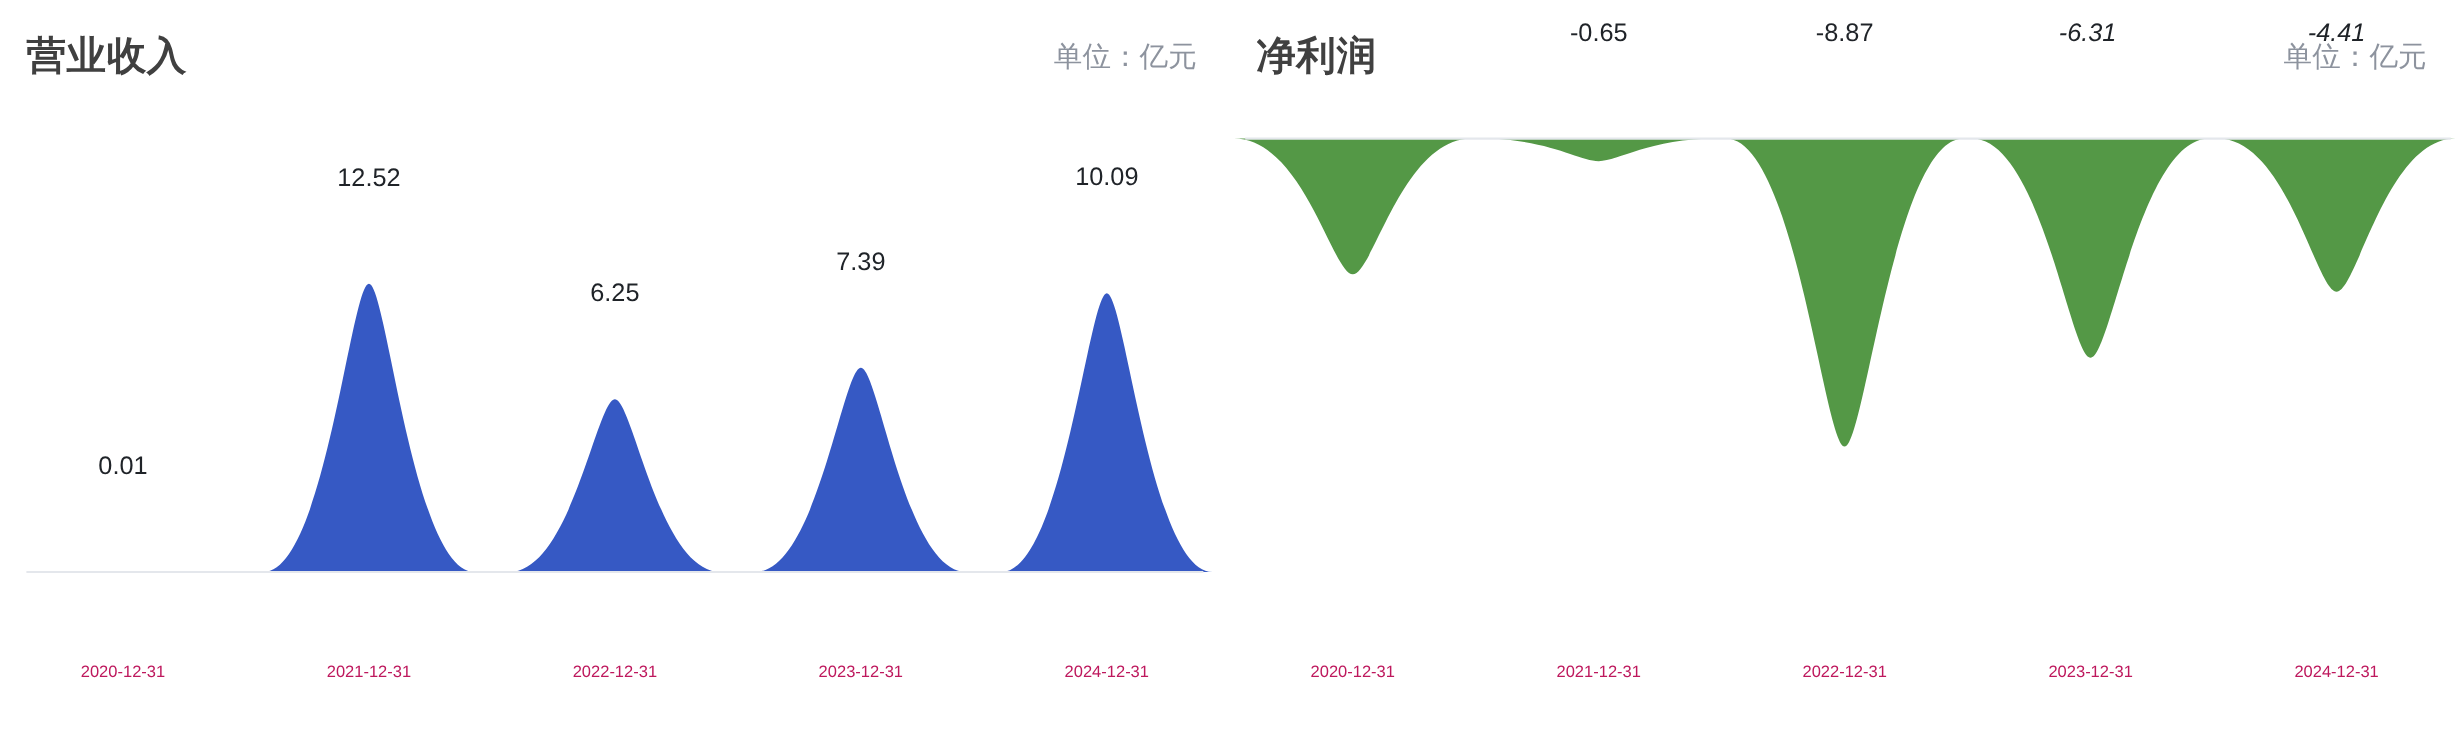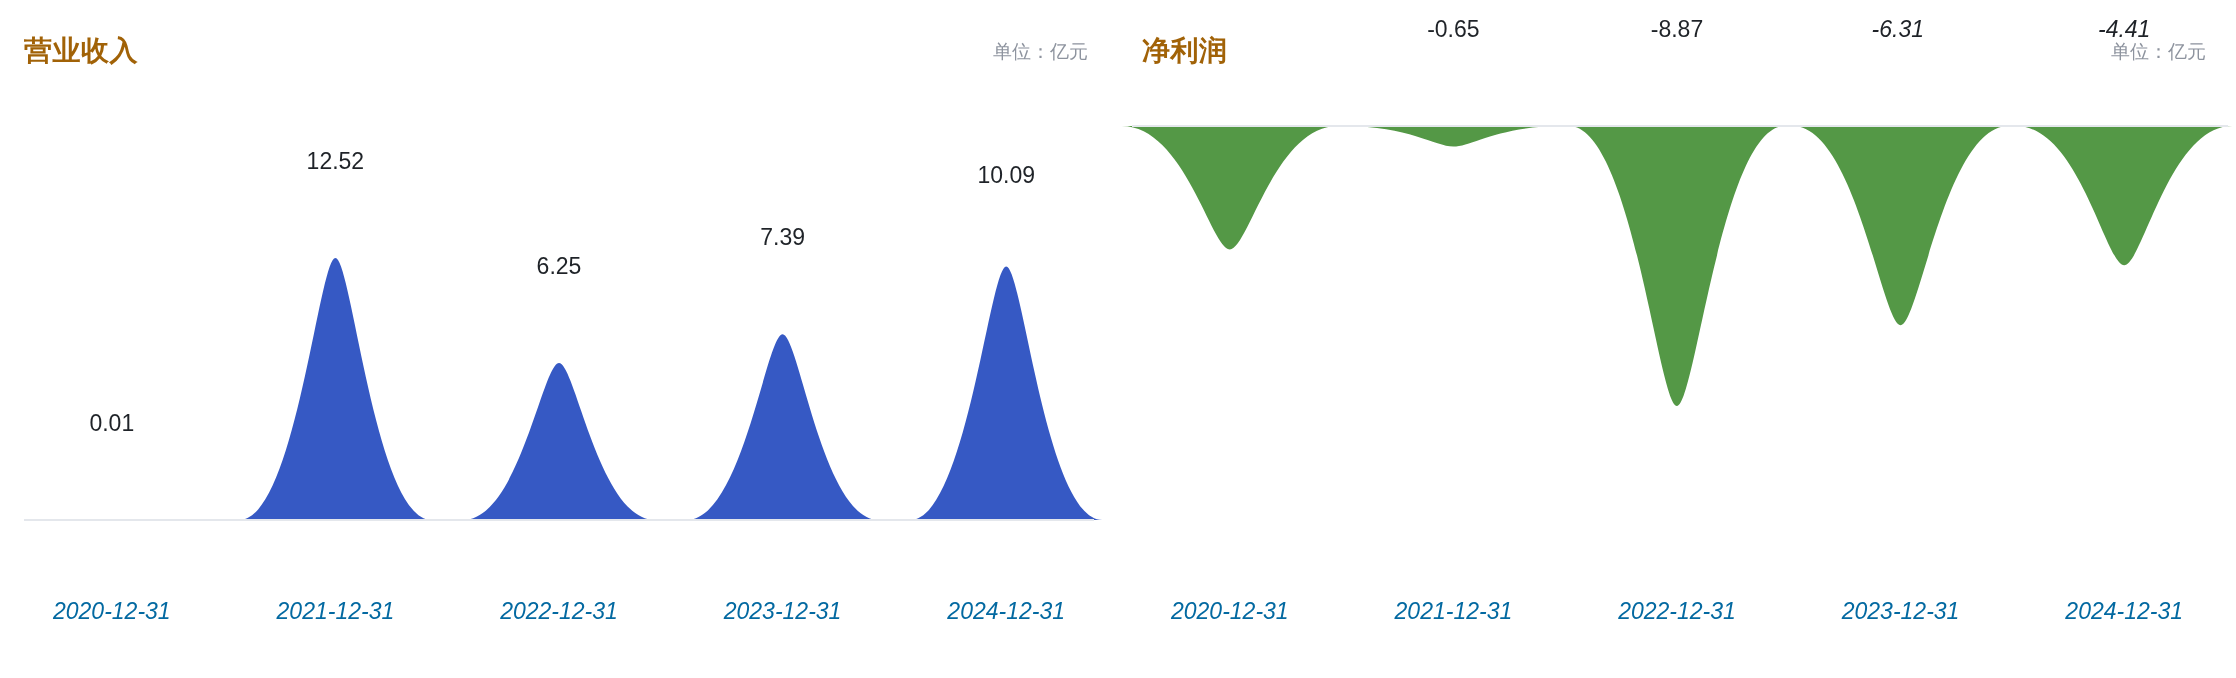--- a/index.html
+++ b/index.html
@@ -29,28 +29,28 @@
   .panel-head {
     position: absolute;
     top: 0; left: 0; right: 0;
     height: 80px;
     display: flex;
     align-items: center;
     justify-content: space-between;
     padding: 22px 30px 0 24px;
   }
   .panel-title {
-    font-size: 28px;
+    font-size: 36px;
     font-weight: bold;
-    color: #a16207;
+    color: #404040;
     letter-spacing: 0.5px;
     line-height: 1;
   }
   .panel-unit {
-    font-size: 19px;
+    font-size: 26px;
     color: #8d939e;
     font-weight: normal;
     line-height: 1;
     white-space: nowrap;
   }
 
   .plot {
     position: absolute;
     left: 0;
     top: 78px;
@@ -63,25 +63,24 @@
     position: absolute;
     left: 0; right: 0;
     bottom: 52px;
     height: 30px;
     display: flex;
     flex-direction: row;
   }
   .axis-label {
     flex: 1 1 0;
     text-align: center;
-    font-size: 23px;
-    color: #0369a1;
+    font-size: 15px;
+    color: #be185d;
     line-height: 30px;
     white-space: nowrap;
-    font-style: italic;
   }
 
   .value-labels {
     position: absolute;
     left: 0; right: 0;
     height: 30px;
     display: flex;
     flex-direction: row;
     pointer-events: none;
   }
@@ -113,21 +112,21 @@
         </g>
         <line id="rev-axis" x1="24" y1="442" x2="1094" y2="442" stroke="#e4e7ec" stroke-width="2"></line>
       </svg>
     </div>
 
     <div id="rev-values" class="value-labels" style="top:0;left:0;right:0;height:520px;">
         <span class="value-label placed" style="left: 0px; width: 223.6px; top: 407.749px;">0.01</span>
         <span class="value-label placed" style="left: 223.6px; width: 223.6px; top: 146px;">12.52</span>
         <span class="value-label placed" style="left: 447.2px; width: 223.6px; top: 251.001px;">6.25</span>
         <span class="value-label placed" style="left: 670.8px; width: 223.6px; top: 222.364px;">7.39</span>
-        <span class="value-label placed" style="left: 894.4px; width: 223.6px; top: 160px; text-align: center;">10.09</span>
+        <span class="value-label placed" style="left: 894.4px; width: 223.6px; top: 145px; text-align: center;">10.09</span>
       </div>
 
     <div class="axis-labels">
       <span class="axis-label">2020-12-31</span>
       <span class="axis-label">2021-12-31</span>
       <span class="axis-label">2022-12-31</span>
       <span class="axis-label">2023-12-31</span>
       <span class="axis-label">2024-12-31</span>
     </div>
   </section>

